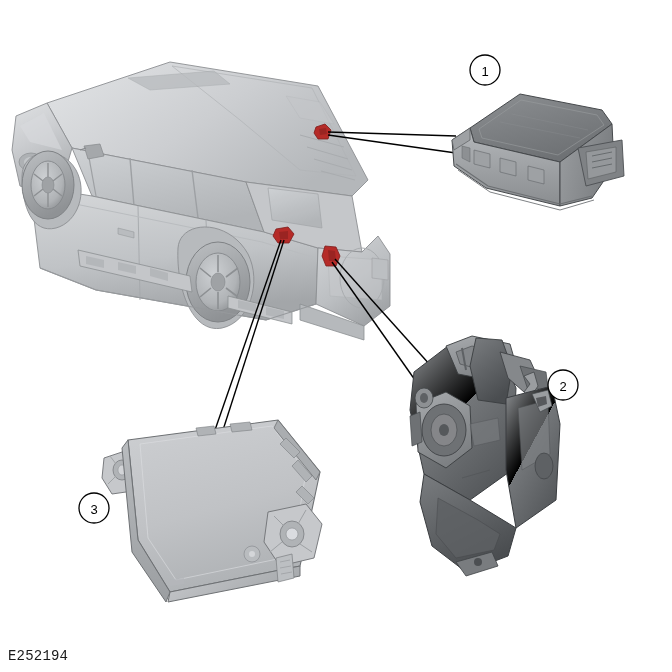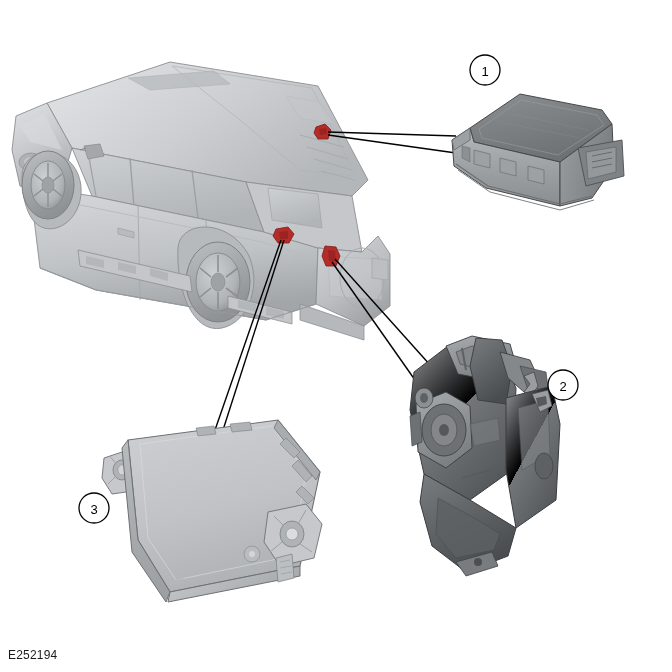--- a/index.html
+++ b/index.html
@@ -23,22 +23,22 @@
   }
   #stage svg {
     display: block;
     width: 672px;
     height: 672px;
   }
   .fig-id {
     position: absolute;
     left: 8px;
     top: 648px;
-    font-family: Liberation Sans, sans-serif;
-    font-size: 12px;
+    font-family: Liberation Mono, monospace;
+    font-size: 14px;
     letter-spacing: 0.2px;
     color: #1a1a1a;
     white-space: nowrap;
   }
   .callout-num {
     font-family: "Liberation Sans", sans-serif;
     font-size: 13px;
     fill: #000000;
     text-anchor: middle;
     dominant-baseline: central;

